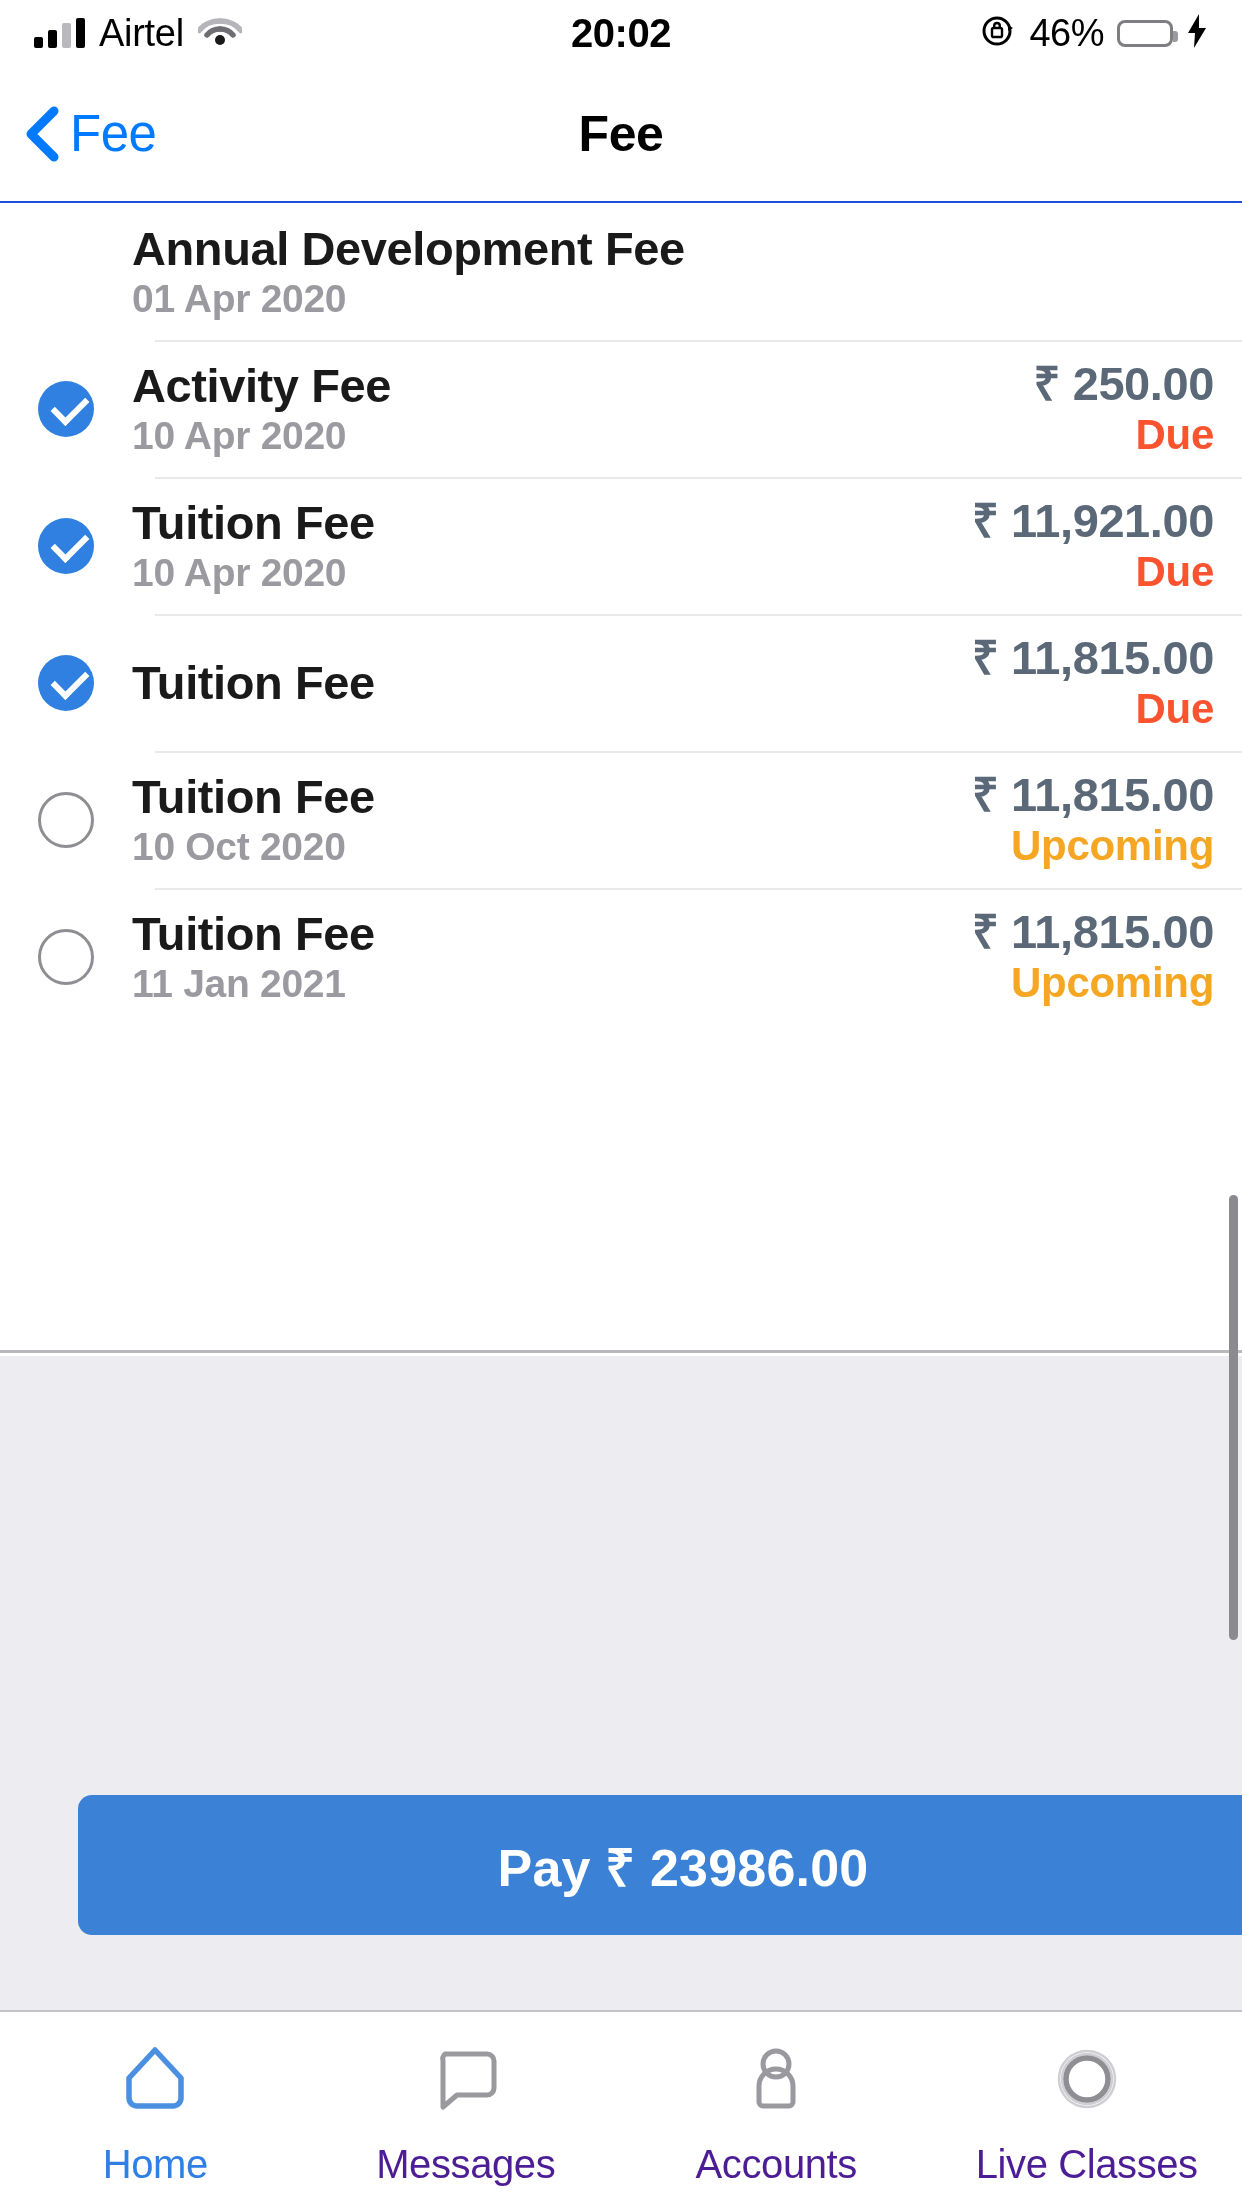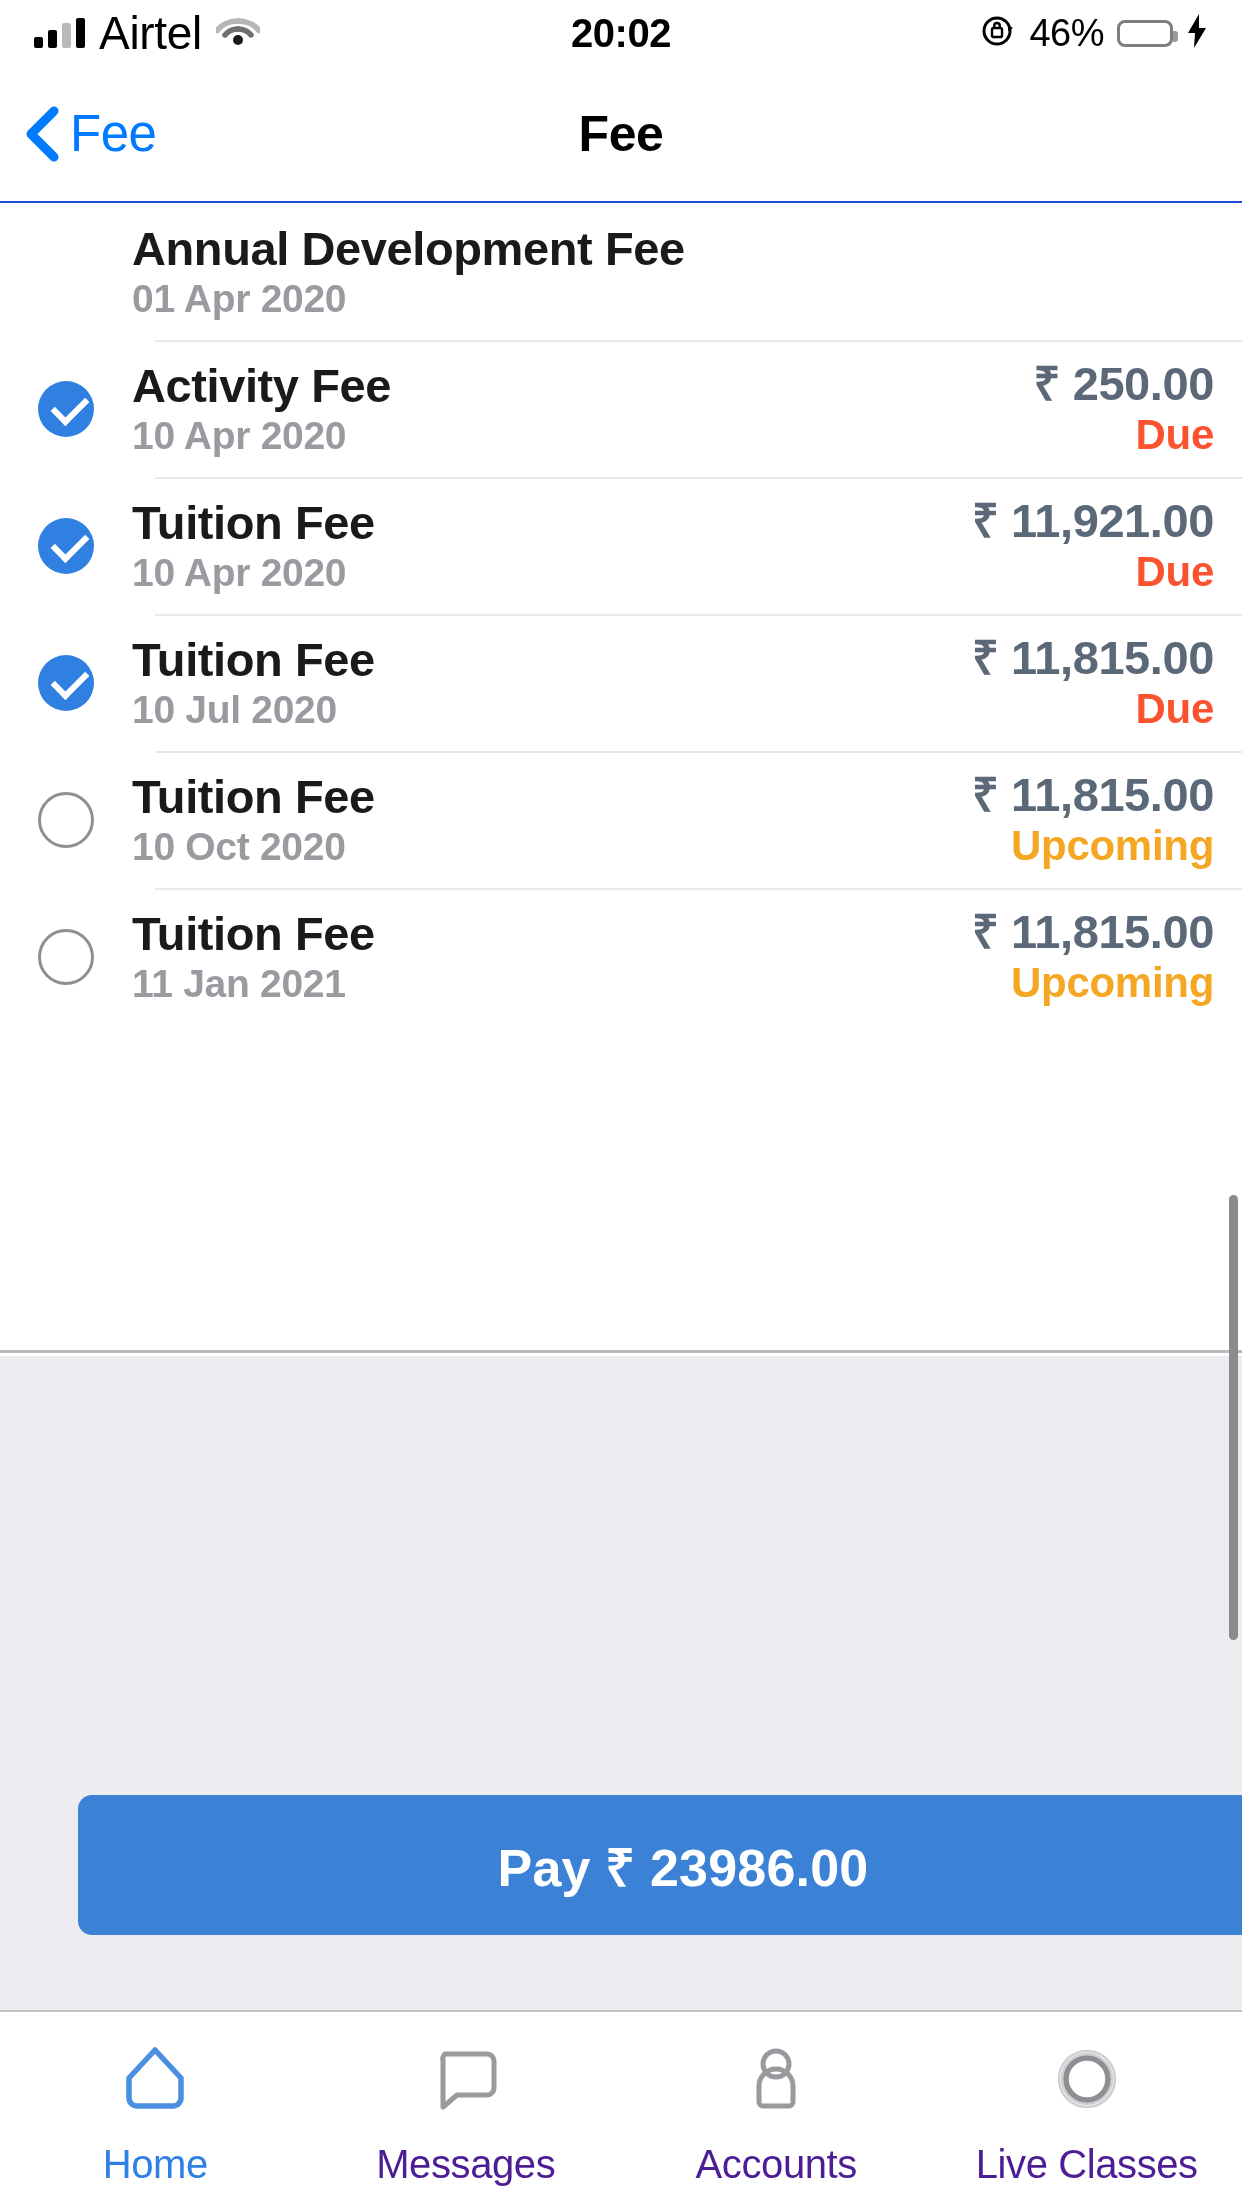--- a/index.html
+++ b/index.html
@@ -14,21 +14,21 @@
 
   
   .statusbar {
     position:absolute; top:0; left:0; width:1242px; height:66px;
     display:flex; align-items:center; padding:0 34px;
   }
   .sb-left { display:flex; align-items:center; gap:14px; flex:1; }
   .sb-center { flex:0 0 auto; display:flex; justify-content:center; }
   .sb-right { flex:1; display:flex; align-items:center; justify-content:flex-end; gap:13px; }
   .sb-time { font-size:40px; font-weight:bold; color:#000; letter-spacing:-0.5px; }
-  .sb-carrier { font-size:46px; color:#000; letter-spacing:-0.3px; }
+  .sb-carrier { font-size:38px; color:#000; letter-spacing:-0.3px; }
   .sb-pct { font-size:38px; color:#000; letter-spacing:-0.5px; }
 
   .bars { display:flex; align-items:flex-end; gap:5px; height:30px; }
   .bars i { display:block; width:9px; border-radius:2px; background:#000; }
   .bars i:nth-child(1){ height:11px; }
   .bars i:nth-child(2){ height:18px; }
   .bars i:nth-child(3){ height:25px; background:#b9b9bd; }
   .bars i:nth-child(4){ height:30px; background:#000; }
 
   .batt {
@@ -225,21 +225,20 @@
         <span class="fee-status st-due">Due</span>
       </div>
     </div>
 
     <div class="fee-row">
       <div class="chk-wrap">
           <span class="chk checked"></span>
         </div>
       <div class="fee-main">
         <span class="fee-title">Tuition Fee</span>
-        <span class="fee-date">10 Jul 2020</span>
       </div>
       <div class="fee-side">
         <span class="fee-amount">₹ 11,815.00</span>
         <span class="fee-status st-due">Due</span>
       </div>
     </div>
 
     <div class="fee-row">
       <div class="chk-wrap">
           <span class="chk unchecked"></span>

